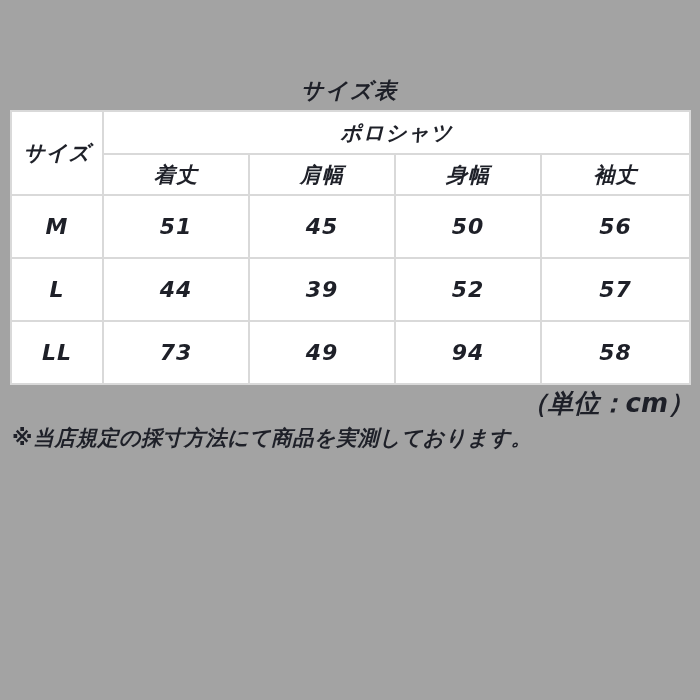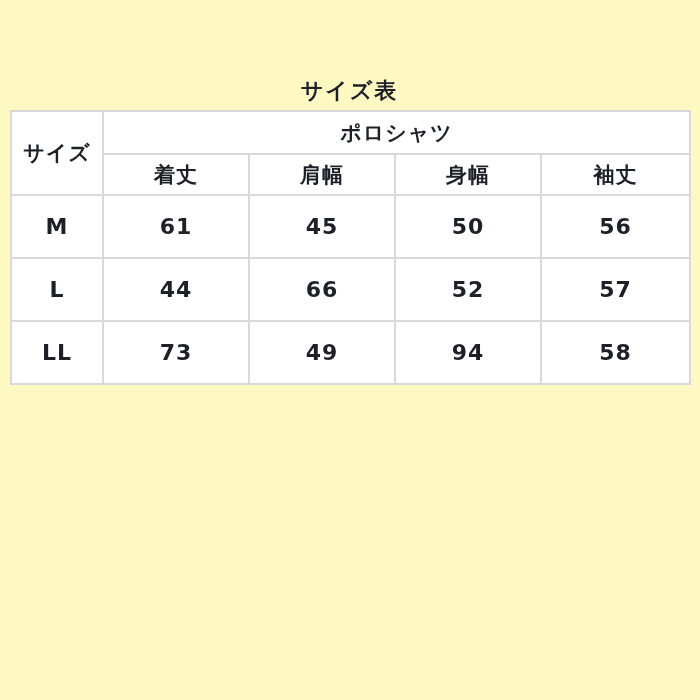--- a/index.html
+++ b/index.html
@@ -5,23 +5,24 @@
   html, body {
     margin: 0;
     padding: 0;
     background: #ffffff;
     font-family: "DejaVu Sans", "Liberation Sans", sans-serif;
   }
   .page {
     position: relative;
     width: 700px;
     height: 700px;
-    background: #fef9c3;
+    background: #a3a3a3;
     overflow: hidden;
     color: #1e2028;
+    font-style: italic;
   }
   .page-title {
     position: absolute;
     top: 76px;
     left: 10px;
     width: 679px;
     text-align: center;
     font-size: 22px;
     font-weight: bold;
     letter-spacing: 2px;
@@ -103,39 +104,41 @@
       <tr class="measures-row">
         <th>着丈</th>
         <th>肩幅</th>
         <th>身幅</th>
         <th>袖丈</th>
       </tr>
     </thead>
     <tbody>
       <tr class="data-row">
         <td>M</td>
-        <td>61</td>
+        <td>51</td>
         <td>45</td>
         <td>50</td>
         <td>56</td>
       </tr>
       <tr class="data-row">
         <td>L</td>
         <td>44</td>
-        <td>66</td>
+        <td>39</td>
         <td>52</td>
         <td>57</td>
       </tr>
       <tr class="data-row">
         <td>LL</td>
         <td>73</td>
         <td>49</td>
         <td>94</td>
         <td>58</td>
       </tr>
     </tbody>
   </table>
 
+  <div class="unit-label">（単位：cm）</div>
 
   <div class="notes">
+    <div class="note-line">※当店規定の採寸方法にて商品を実測しております。</div>
   </div>
 
 </div>
 
 </body></html>

